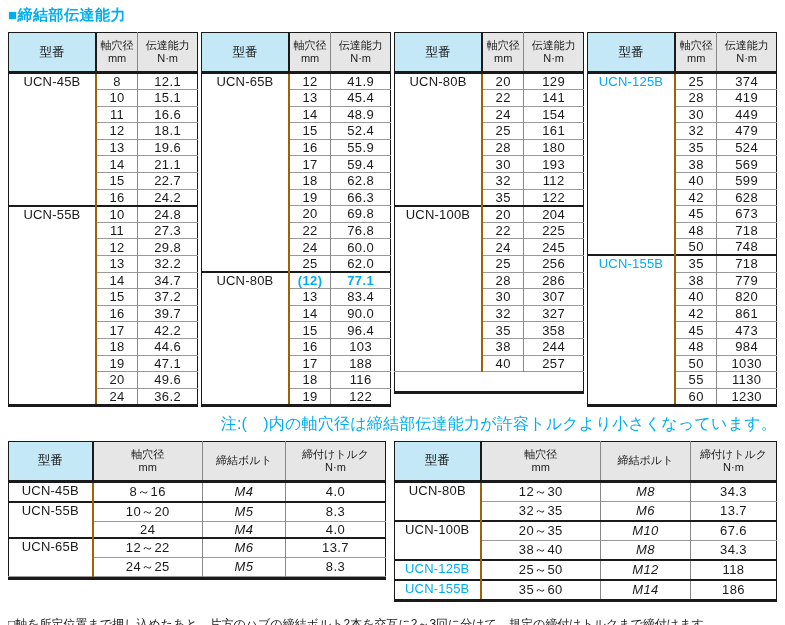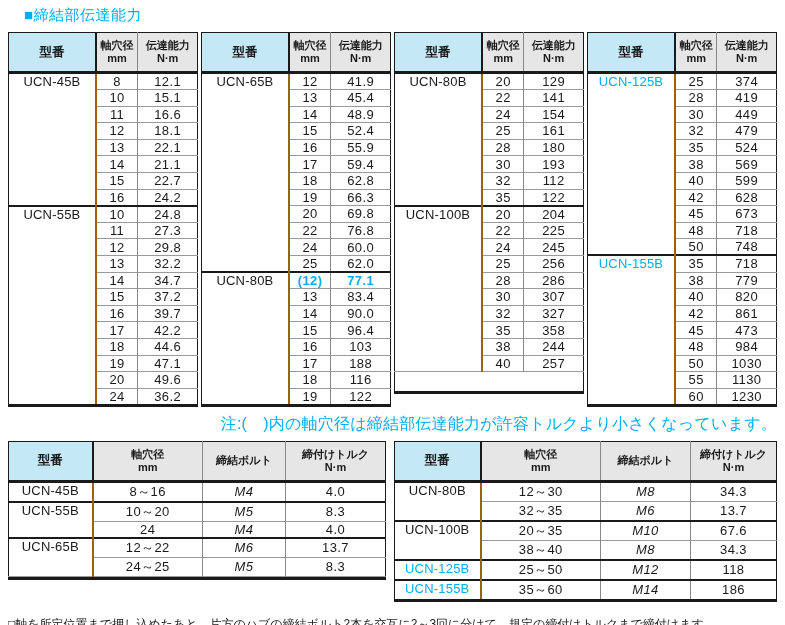--- a/index.html
+++ b/index.html
@@ -6,23 +6,23 @@
   html, body { width: 785px; height: 625px; background: #fff; }
   body {
     font-family: "Liberation Sans", "DejaVu Sans", sans-serif;
     color: #1a1a1a;
     -webkit-font-smoothing: antialiased;
   }
   .page { padding: 4px 8px 0 8px; }
   .sec-heading {
     color: var(--accent, #00aeef);
     font-size: 15px;
-    font-weight: normal;
+    font-weight: bold;
     letter-spacing: 0.5px;
-    margin: 2px 0 7px 16px;
+    margin: 2px 0 7px 0;
   }
   .sec-heading.second { margin-top: 9px; margin-bottom: 8px; }
 
   .cap-row { display: flex; gap: 3px; }
   .mnt-row { display: flex; gap: 8px; }
 
   table {
     border-collapse: collapse;
     table-layout: fixed;
     border: 1px solid #1a1a1a;
@@ -34,21 +34,21 @@
 
   th, td {
     text-align: center;
     vertical-align: middle;
     overflow: hidden;
     white-space: nowrap;
   }
   tr.hdr th {
     height: 40px;
     font-size: 11px;
-    font-weight: bold;
+    font-weight: normal;
     line-height: 13px;
     background: #e6e6e6;
     border-bottom: 3px solid #1a1a1a;
     border-right: 1px solid #888;
   }
   tr.hdr th:last-child { border-right: none; }
   tr.hdr th.h-model {
     background: #c5e8f7;
     font-size: 12.5px;
     border-right: 2px solid #1a1a1a;
@@ -111,21 +111,21 @@
           <tr>
             <td class="num c0">11</td>
             <td class="num c1">16.6</td>
           </tr>
           <tr>
             <td class="num c0">12</td>
             <td class="num c1">18.1</td>
           </tr>
           <tr>
             <td class="num c0">13</td>
-            <td class="num c1">22.1</td>
+            <td class="num c1">19.6</td>
           </tr>
           <tr>
             <td class="num c0">14</td>
             <td class="num c1">21.1</td>
           </tr>
           <tr>
             <td class="num c0">15</td>
             <td class="num c1">22.7</td>
           </tr>
           <tr>

